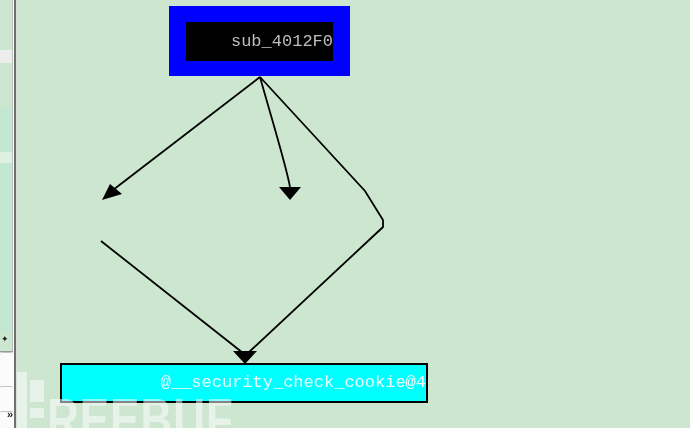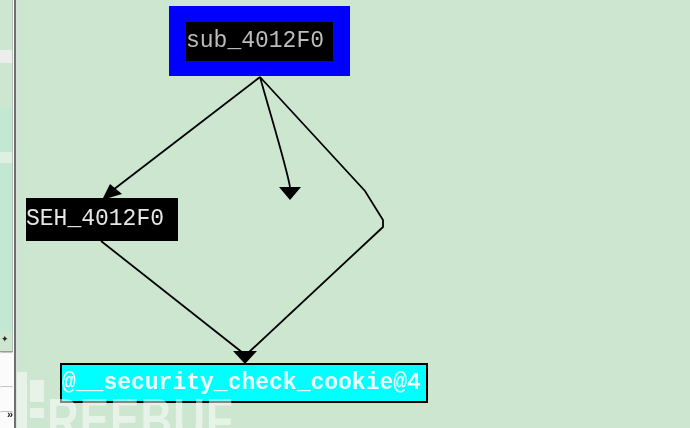--- a/index.html
+++ b/index.html
@@ -10,30 +10,30 @@
   }
   #stage{position:absolute;inset:0;width:690px;height:428px;}
   
   #edge-layer{position:absolute;left:0;top:0;z-index:1;}
   .edge{fill:none;stroke:#000;stroke-width:1.8px;}
   .arrowhead{fill:#000;stroke:none;}
   
   .node{
     position:absolute;z-index:2;background:#000;
     font-family:"Liberation Mono","DejaVu Sans Mono",monospace;
-    font-size:23px;text-align:left;white-space:nowrap;
+    font-size:17px;text-align:right;white-space:nowrap;
   }
   .sel-frame{
     position:absolute;z-index:2;background:#0000ff;
     display:flex;align-items:center;justify-content:center;
   }
   .node-root{position:relative;width:147px;height:39px;line-height:39px;color:#bdbdbd;}
   .node-plain{color:#e6e6e6;line-height:43px;}
   .node-cookie{
-    background:#00ffff;border:2px solid #000;color:#eefffe;line-height:36px;font-weight:bold;
+    background:#00ffff;border:2px solid #000;color:#eefffe;line-height:36px;
   }
   
   .strip{position:absolute;left:0;top:0;width:12px;height:428px;background:#cce6d0;z-index:3;}
   .band{position:absolute;left:0;width:12px;}
   .divider{position:absolute;top:0;height:428px;z-index:3;}
   .btn-panel{
     position:absolute;left:0;top:351px;width:13px;height:77px;
     background:#f4f4f4;border-top:1px solid #9a9a9a;z-index:3;
   }
   .btn-panel .seg{position:absolute;left:0;width:13px;border-top:1px solid #c3c3c3;background:#fbfbfb;border-radius:2px;}
@@ -64,21 +64,20 @@
     <path class="edge" d="M101,241 L243,353"></path>
     <polygon class="arrowhead" points="102,200 110,184 122,194"></polygon>
     <polygon class="arrowhead" points="279,187 301,187 290,200"></polygon>
     <polygon class="arrowhead" points="233,351 257,351 245,364"></polygon>
   </svg>
 
   <div class="sel-frame" style="left:169px;top:6px;width:181px;height:70px;">
     <div class="node node-root">sub_4012F0</div>
   </div>
 
-  <div class="node node-plain" style="left:26px;top:198px;width:152px;height:43px;">SEH_4012F0</div>
 
 
   <div class="node node-cookie" style="left:60px;top:363px;width:364px;height:36px;">@__security_check_cookie@4</div>
 
   <div class="strip">
     <div class="band" style="top:50px;height:13px;background:#ededed;"></div>
     <div class="band" style="top:107px;height:45px;background:#c2e7d2;"></div>
     <div class="band" style="top:152px;height:11px;background:#ddf0e2;"></div>
     <div class="band" style="top:163px;height:170px;background:#c2e7d2;"></div>
   </div>

